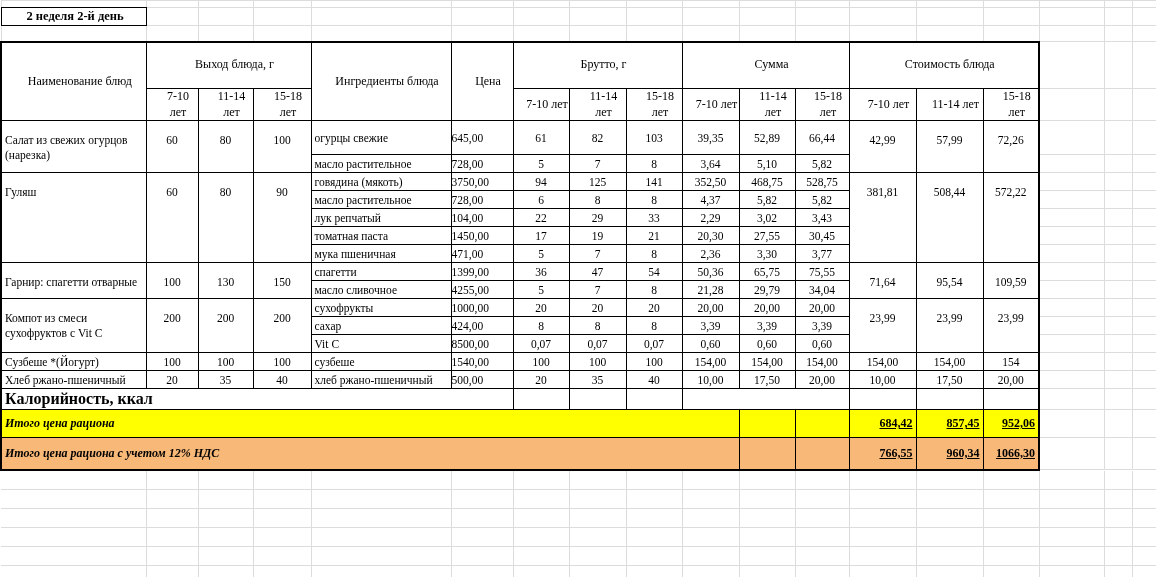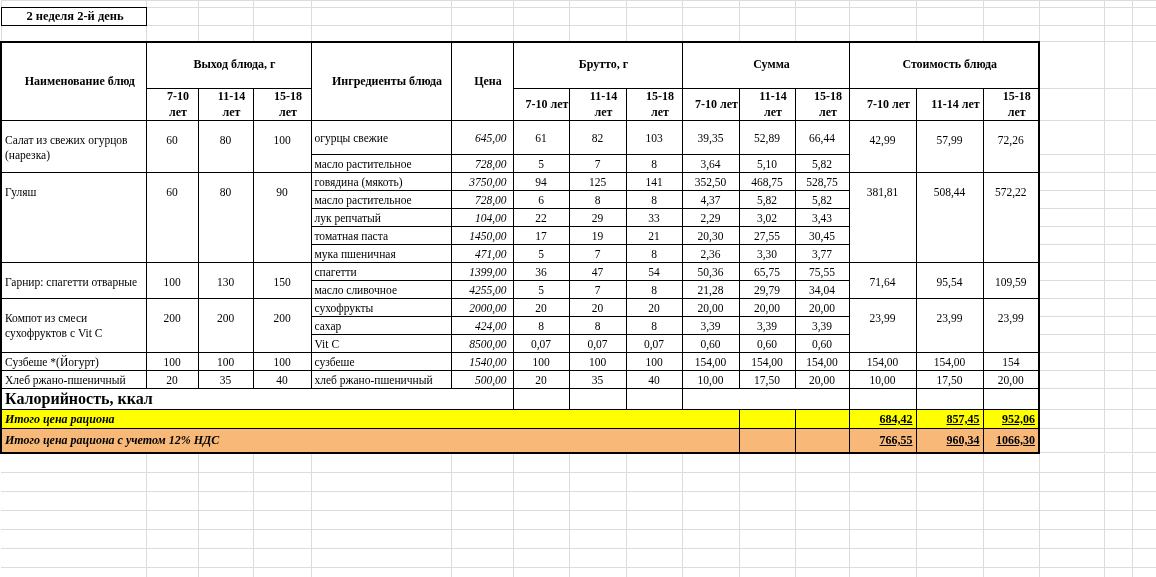--- a/index.html
+++ b/index.html
@@ -4,23 +4,23 @@
 <style>
   html,body{margin:0;padding:0;background:#fff;}
   body{width:1156px;height:577px;overflow:hidden;font-family:"Liberation Serif",serif;}
   table{border-collapse:collapse;table-layout:fixed;width:1156px;}
   td,th{padding:0;overflow:hidden;white-space:normal;}
   
   .g{border:1px solid #DCDCDC;}
   .t1a{border-bottom-color:#000;}
   
   .c{border:1px solid #000;font-size:11.5px;text-align:center;vertical-align:middle;line-height:1.25;}
-  .hd{border:1px solid #000;font-weight:bold;font-size:12px;text-align:center;vertical-align:middle;line-height:1.3;padding-left:12px;}
+  .hd{border:1px solid #000;font-weight:normal;font-size:12px;text-align:center;vertical-align:middle;line-height:1.3;padding-left:12px;}
   .left{text-align:left;padding-left:3px;padding-right:2px;}
-  .right{text-align:right;padding-right:6px;font-style:italic;}
+  .right{text-align:left;padding-right:6px;}
   .vtop{vertical-align:top;padding-top:12px;}
   .bt2{border-top:2px solid #000;}
   .bl2{border-left:2px solid #000;}
   .br2{border-right:2px solid #000;}
   .bb2{border-bottom:2px solid #000;}
   .a2box{border:1px solid #000;font-weight:bold;font-size:12.5px;text-align:center;padding-left:3px;vertical-align:middle;}
   .ylw{background:#FFFF00;}
   .org{background:#F8B878;}
   .totlabel{font-weight:bold;font-style:italic;font-size:12px;text-align:left;padding-left:3px;vertical-align:middle;}
   .totval{font-weight:bold;font-size:12px;text-align:right;padding-right:3px;vertical-align:middle;text-decoration:underline;}
@@ -297,21 +297,21 @@
         <td class="g"></td>
         <td class="g"></td>
   </tr>
 
   <tr style="height:18px">
     <td class="c left vtop bl2" rowspan="3">Компот из смеси сухофруктов с Vit C</td>
     <td class="c vtop" rowspan="3">200</td>
     <td class="c vtop" rowspan="3">200</td>
     <td class="c vtop" rowspan="3">200</td>
     <td class="c left">сухофрукты</td>
-    <td class="c right">2000,00</td>
+    <td class="c right">1000,00</td>
     <td class="c">20</td>
     <td class="c">20</td>
     <td class="c">20</td>
     <td class="c">20,00</td>
     <td class="c">20,00</td>
     <td class="c">20,00</td>
     <td class="c vtop" rowspan="3">23,99</td>
     <td class="c vtop" rowspan="3">23,99</td>
     <td class="c vtop br2" rowspan="3">23,99</td>
     <td class="g"></td>
@@ -394,33 +394,33 @@
     <td class="c"></td>
     <td class="c" colspan="3"></td>
     <td class="c"></td>
     <td class="c"></td>
     <td class="c br2"></td>
     <td class="g"></td>
         <td class="g"></td>
         <td class="g"></td>
   </tr>
 
-  <tr style="height:19px">
+  <tr style="height:28px">
     <td class="c totlabel ylw bl2" colspan="10">Итого цена рациона</td>
     <td class="c ylw"></td>
     <td class="c ylw"></td>
     <td class="c totval ylw">684,42</td>
     <td class="c totval ylw">857,45</td>
     <td class="c totval ylw br2">952,06</td>
     <td class="g"></td>
         <td class="g"></td>
         <td class="g"></td>
   </tr>
 
-  <tr style="height:24px">
+  <tr style="height:32px">
     <td class="c totlabel org bl2 bb2" colspan="10">Итого цена рациона с учетом 12% НДС</td>
     <td class="c org bb2"></td>
     <td class="c org bb2"></td>
     <td class="c totval org bb2">766,55</td>
     <td class="c totval org bb2">960,34</td>
     <td class="c totval org bb2 br2">1066,30</td>
     <td class="g"></td>
         <td class="g"></td>
         <td class="g"></td>
   </tr>

